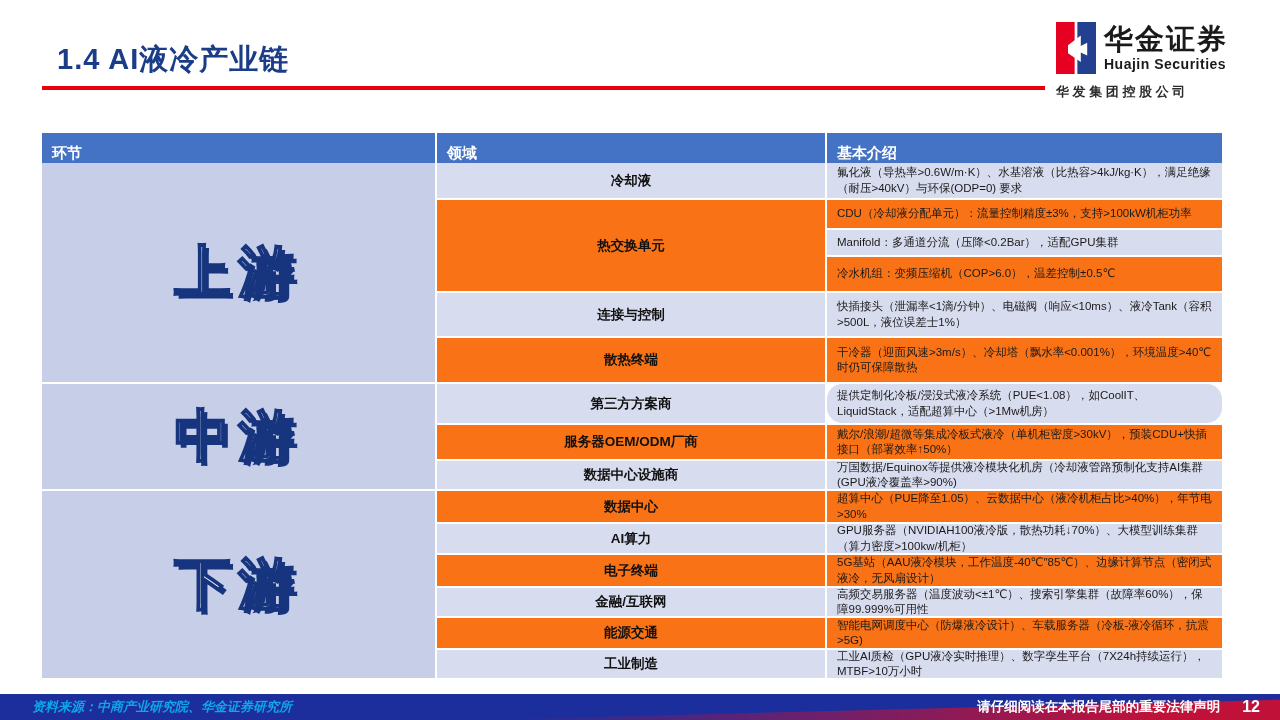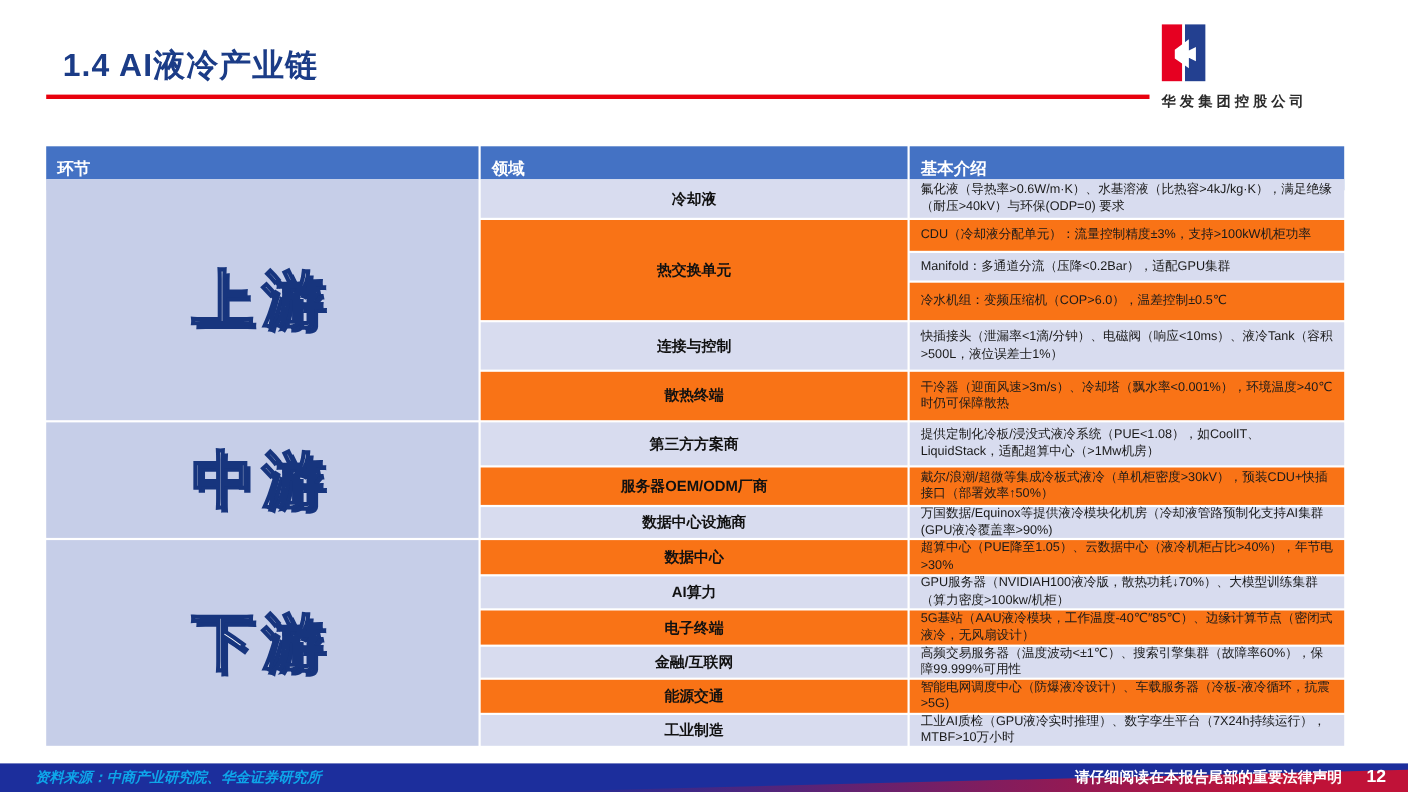--- a/index.html
+++ b/index.html
@@ -95,20 +95,24 @@
 <div class="red-rule"></div>
 
 <div class="logo-wrap">
   <div class="logo-top">
     <svg class="logo-mark" viewBox="0 0 100 130" xmlns="http://www.w3.org/2000/svg">
       <rect x="0" y="0" width="47" height="130" fill="#e60021"></rect>
       <rect x="53" y="0" width="47" height="130" fill="#234090"></rect>
       <polygon points="30,58 62,34 62,60 78,52 78,84 62,76 62,100 30,78" fill="#ffffff"></polygon>
       <rect x="47" y="0" width="6" height="130" fill="#ffffff"></rect>
     </svg>
+    <div>
+      <div class="logo-text-cn">华金证券</div>
+      <div class="logo-text-en">Huajin Securities</div>
+    </div>
   </div>
   <div class="logo-sub">华 发 集 团 控 股 公 司</div>
 </div>
 
 <div class="tbl-caption">AI液冷产业链领域及基本介绍</div>
 <div class="tbl-header">
   <div>环节</div>
   <div>领域</div>
   <div>基本介绍</div>
 </div>
@@ -123,21 +127,21 @@
     <div class="cell-desc band-dark" style="grid-area: 3 / 3;">Manifold：多通道分流（压降&lt;0.2Bar），适配GPU集群</div>
     <div class="cell-desc band-light" style="grid-area: 4 / 3;">冷水机组：变频压缩机（COP&gt;6.0），温差控制±0.5℃</div>
     <div class="cell-field band-dark" style="grid-area: 5 / 2 / span 1;">连接与控制</div>
     <div class="cell-desc band-dark" style="grid-area: 5 / 3;">快插接头（泄漏率&lt;1滴/分钟）、电磁阀（响应&lt;10ms）、液冷Tank（容积&gt;500L，液位误差士1%）</div>
     <div class="cell-field band-light" style="grid-area: 6 / 2 / span 1;">散热终端</div>
     <div class="cell-desc band-light" style="grid-area: 6 / 3;">干冷器（迎面风速&gt;3m/s）、冷却塔（飘水率&lt;0.001%），环境温度&gt;40℃时仍可保障散热</div>
     <div class="cell-stage" style="grid-area: 7 / 1 / span 3;">
       <span class="stage-text">中游</span>
     </div>
     <div class="cell-field band-dark" style="grid-area: 7 / 2 / span 1;">第三方方案商</div>
-    <div class="cell-desc band-dark" style="grid-area: 7 / 3;">提供定制化冷板/浸没式液冷系统（PUE&lt;1.08），如CoolIT、LiquidStack，适配超算中心（&gt;1Mw机房）</div>
+    <div class="cell-desc band-dark" style="grid-area: 7 / 3; border-radius: 15px;">提供定制化冷板/浸没式液冷系统（PUE&lt;1.08），如CoolIT、LiquidStack，适配超算中心（&gt;1Mw机房）</div>
     <div class="cell-field band-light" style="grid-area: 8 / 2 / span 1;">服务器OEM/ODM厂商</div>
     <div class="cell-desc band-light" style="grid-area: 8 / 3;">戴尔/浪潮/超微等集成冷板式液冷（单机柜密度&gt;30kV），预装CDU+快插接口（部署效率↑50%）</div>
     <div class="cell-field band-dark" style="grid-area: 9 / 2 / span 1;">数据中心设施商</div>
     <div class="cell-desc band-dark" style="grid-area: 9 / 3;">万国数据/Equinox等提供液冷模块化机房（冷却液管路预制化支持AI集群(GPU液冷覆盖率&gt;90%)</div>
     <div class="cell-stage" style="grid-area: 10 / 1 / span 6;">
       <span class="stage-text">下游</span>
     </div>
     <div class="cell-field band-light" style="grid-area: 10 / 2 / span 1;">数据中心</div>
     <div class="cell-desc band-light" style="grid-area: 10 / 3;">超算中心（PUE降至1.05）、云数据中心（液冷机柜占比&gt;40%），年节电&gt;30%</div>
     <div class="cell-field band-dark" style="grid-area: 11 / 2 / span 1;">AI算力</div>

